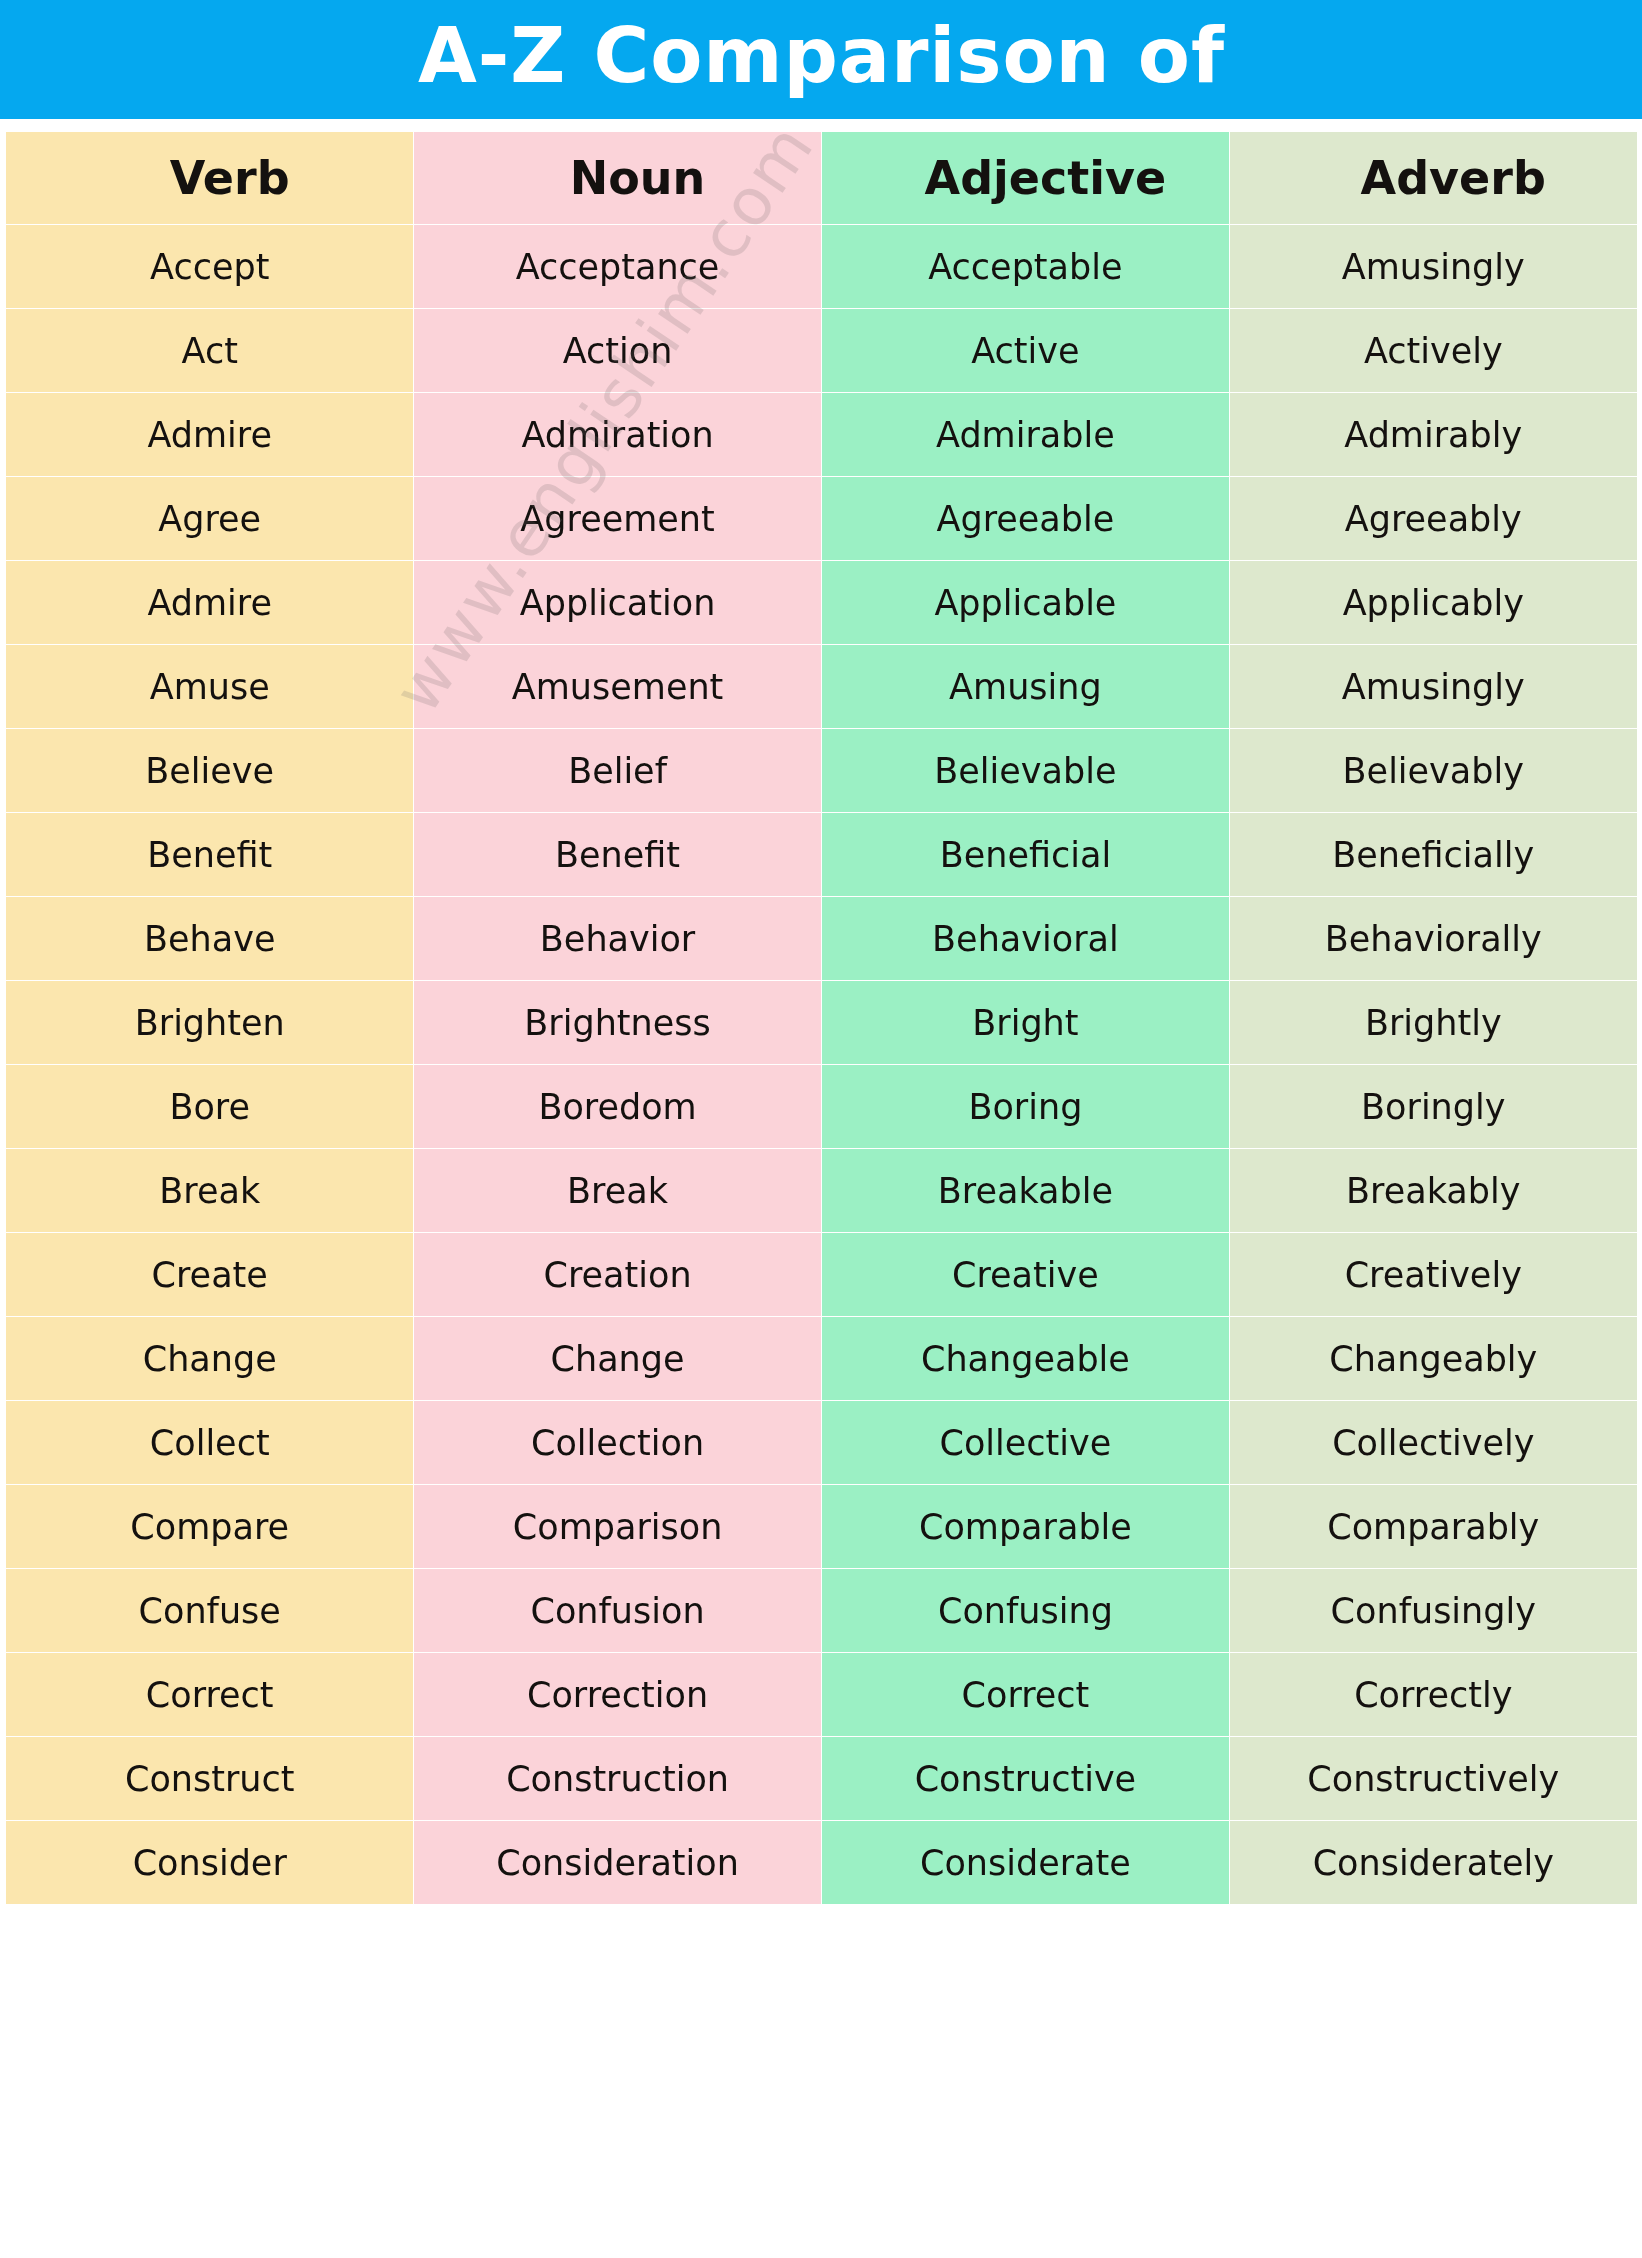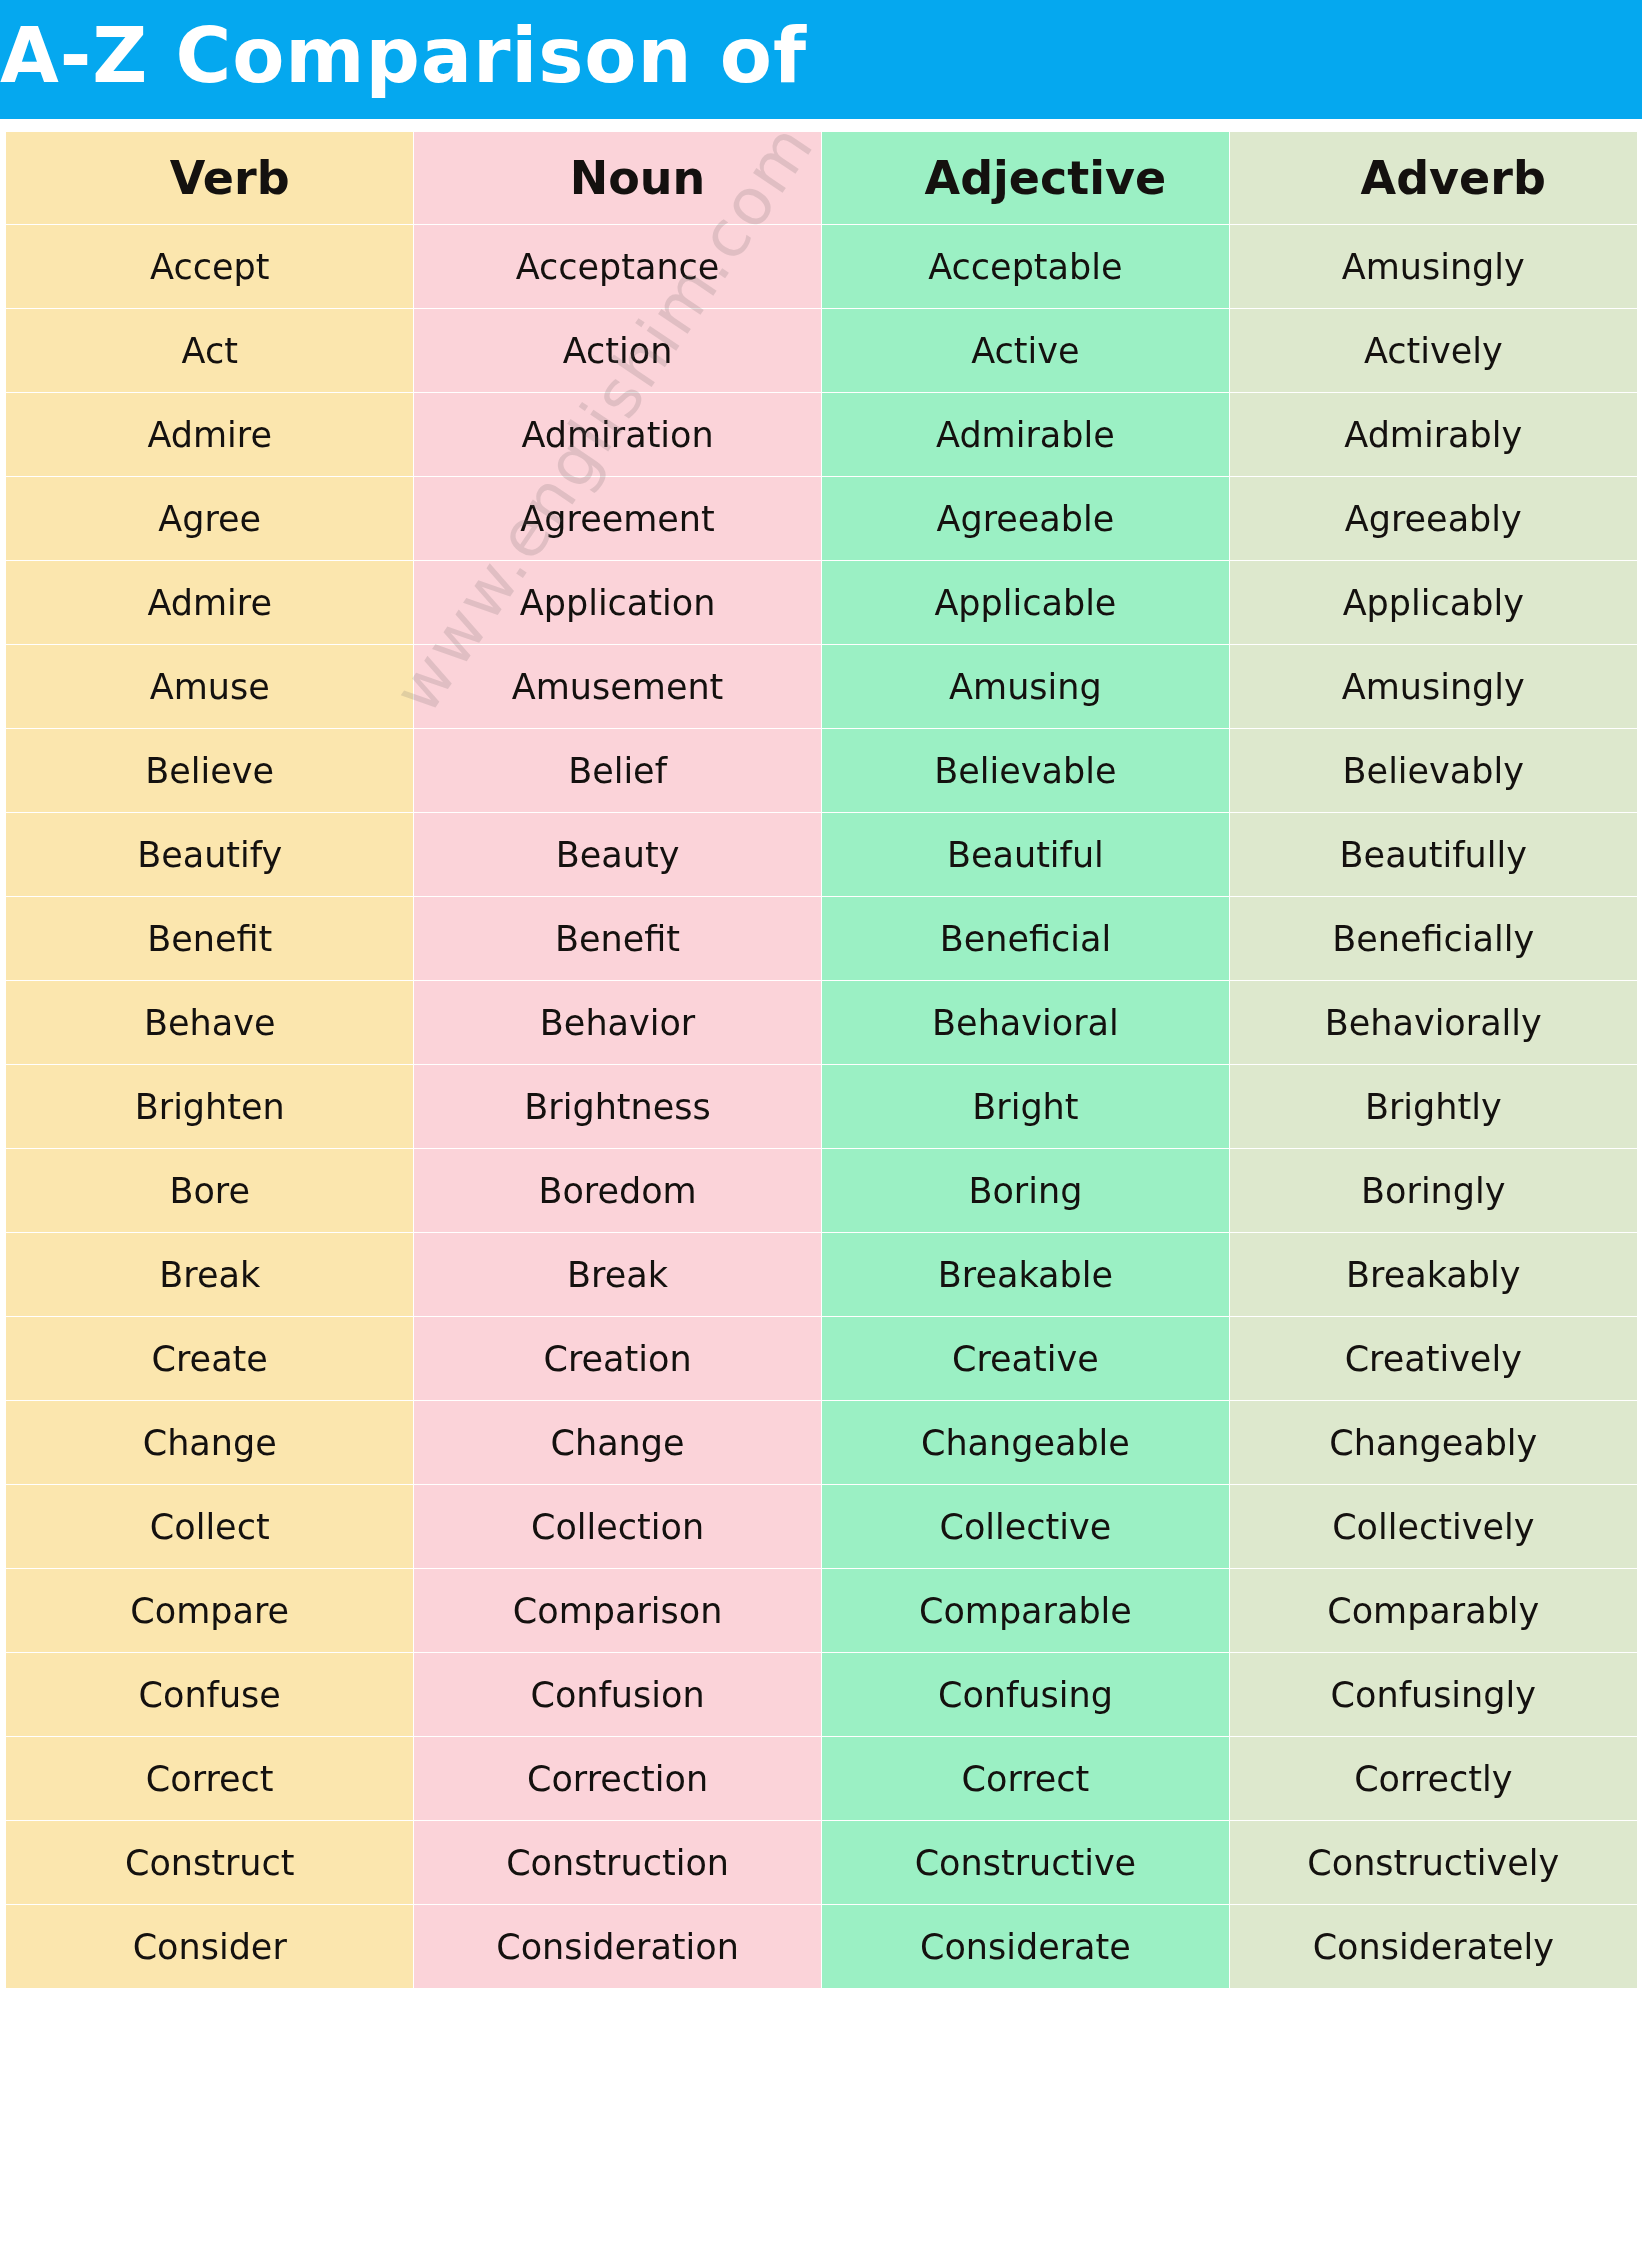--- a/index.html
+++ b/index.html
@@ -19,21 +19,21 @@
     height: 2258px;
     background: #ffffff;
     box-sizing: border-box;
   }
 
   
   .title-bar {
     width: 100%;
     background: #05a8ef;
     color: #ffffff;
-    text-align: left;
+    text-align: center;
     font-size: 76px;
     font-weight: bold;
     letter-spacing: 0.9px;
     padding: 16px 0 23px 0;
     box-sizing: border-box;
     line-height: 1.05;
   }
   .subtitle-wrap {
     width: 100%;
     padding: 8.8px 0 0 0;
@@ -163,26 +163,20 @@
             <td class="c-adj">Amusing</td>
             <td class="c-adv">Amusingly</td>
           </tr>
           <tr>
             <td class="c-verb">Believe</td>
             <td class="c-noun">Belief</td>
             <td class="c-adj">Believable</td>
             <td class="c-adv">Believably</td>
           </tr>
           <tr>
-            <td class="c-verb">Beautify</td>
-            <td class="c-noun">Beauty</td>
-            <td class="c-adj">Beautiful</td>
-            <td class="c-adv">Beautifully</td>
-          </tr>
-          <tr>
             <td class="c-verb">Benefit</td>
             <td class="c-noun">Benefit</td>
             <td class="c-adj">Beneficial</td>
             <td class="c-adv">Beneficially</td>
           </tr>
           <tr>
             <td class="c-verb">Behave</td>
             <td class="c-noun">Behavior</td>
             <td class="c-adj">Behavioral</td>
             <td class="c-adv">Behaviorally</td>

